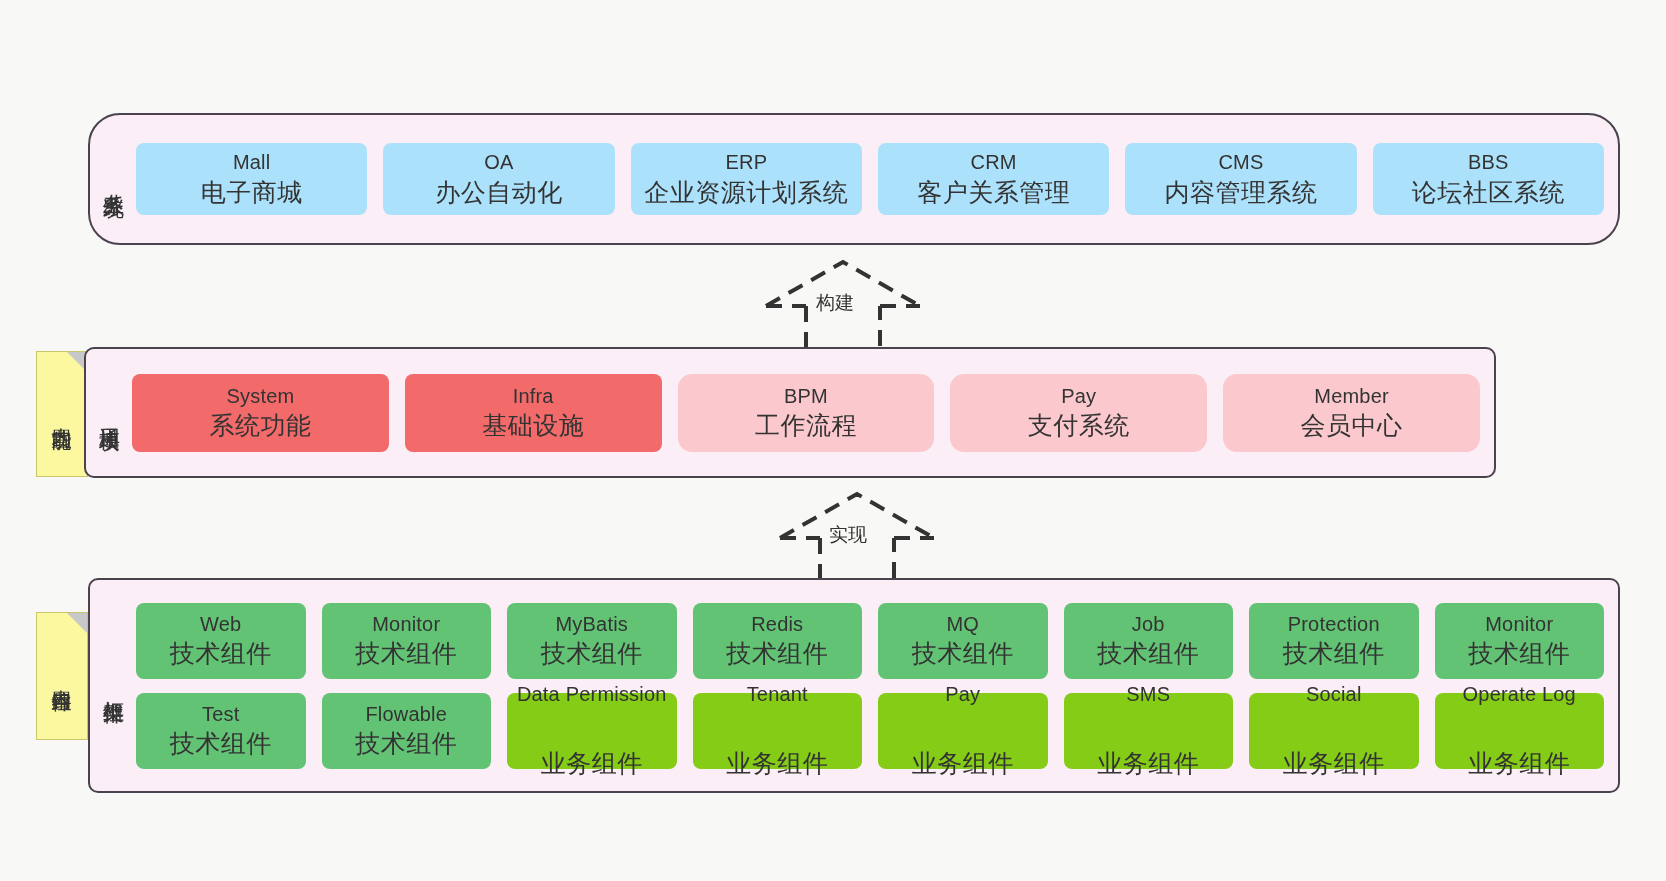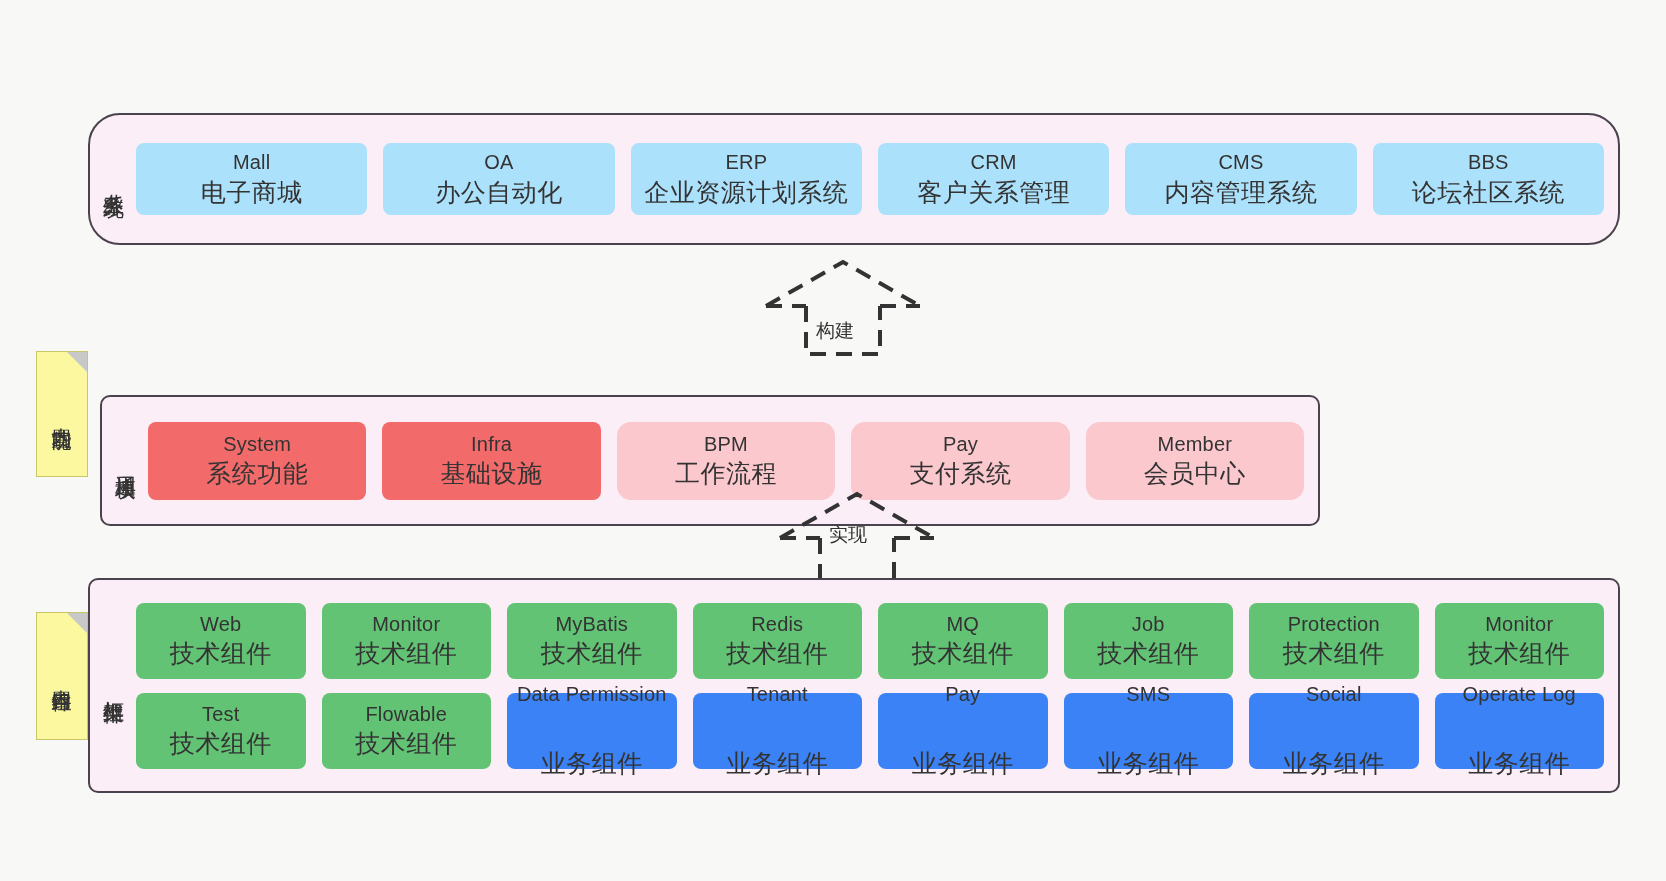--- a/index.html
+++ b/index.html
@@ -79,25 +79,25 @@
   }
   .card .cn {
     font-size: 25px;
     letter-spacing: .5px;
   }
 
   .c-blue        { background: #ace1fb; }
   .c-red         { background: #f26a6a; }
   .c-pink        { background: #fbc8ce; border-radius: 14px; }
   .c-green       { background: #62c374; }
-  .c-lightgreen  { background: #3b82f6; gap: 39px; }
+  .c-lightgreen  { background: #84cc16; gap: 39px; }
 
   
   #layer-business { left: 88px;  top: 113px; width: 1532px; height: 132px; border-radius: 32px; }
-  #layer-modules  { left: 100px;  top: 347px; width: 1220px; height: 131px; margin-top: 48px; }
+  #layer-modules  { left: 84px;  top: 347px; width: 1412px; height: 131px; }
   #layer-framework{ left: 88px;  top: 578px; width: 1532px; height: 215px; }
 
   #layer-business  .card { height: 72px; }
   #layer-modules   .card { height: 78px; }
   #layer-framework .card { height: 76px; }
 
   
   .note {
     position: absolute;
     width: 52px;
@@ -139,21 +139,21 @@
   .uml-label {
     position: absolute;
     font-size: 19px;
     color: #333333;
     background: transparent;
     white-space: nowrap;
     user-select: none;
   }
   #arrow-build   { left: 758px; top: 258px; }
   #arrow-realize { left: 772px; top: 490px; }
-  #label-build   { left: 816px; top: 290px; margin-top: 28px; }
+  #label-build   { left: 816px; top: 290px; }
   #label-realize { left: 829px; top: 522px; }
 </style>
 </head>
 <body>
 
 <div class="layer" id="layer-business">
   <div class="layer-title">业务系统</div>
   <div class="layer-body">
     <div class="row">
       <div class="card c-blue">

